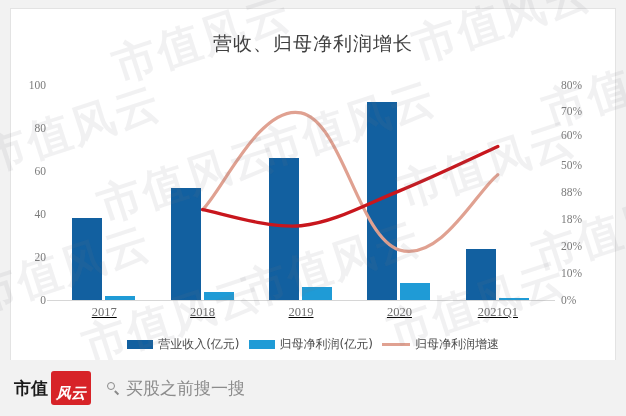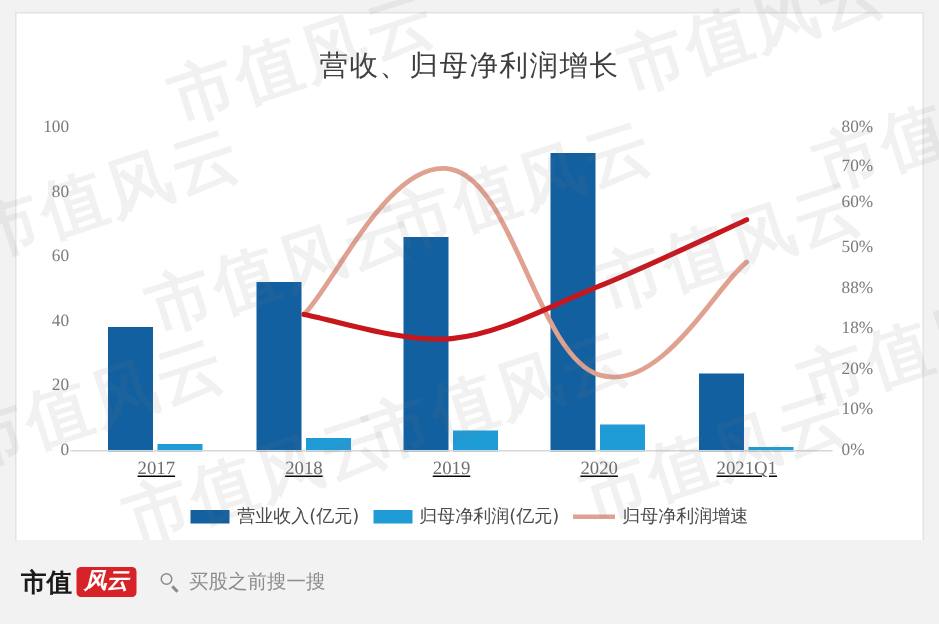--- a/index.html
+++ b/index.html
@@ -204,21 +204,21 @@
     color: #1a1a1a;
     letter-spacing: 0px;
   }
   .brand-badge {
     background: #d72328;
     color: #ffffff;
     font-family: "DejaVu Serif", serif;
     font-weight: 700;
     font-style: italic;
     font-size: 15px;
-    padding: 1px 5px 2px 5px;
+    padding: 14px 5px 2px 5px;
     border-radius: 3px;
     line-height: 1.15;
   }
   .searchbox {
     display: flex;
     align-items: center;
     gap: 6px;
     margin-left: 16px;
   }
   .search-glyph {
@@ -240,21 +240,21 @@
     content: "";
     position: absolute;
     left: 8px; top: 8.5px;
     width: 5px; height: 1.6px;
     background: #8a8a8a;
     transform: rotate(45deg);
     transform-origin: left center;
   }
   .search-text {
     font-family: "DejaVu Sans", sans-serif;
-    font-size: 13px;
+    font-size: 17px;
     color: #8c8c8c;
   }
 </style>
 </head>
 <body>
 
 <div class="watermark-layer">
   <span class="wm" style="left:-20px; top:100px; font-size:44px;">市值风云</span>
   <span class="wm" style="left:-30px; top:240px; font-size:44px;">市值风云</span>
   <span class="wm" style="left:110px; top:10px; font-size:44px;">市值风云</span>

